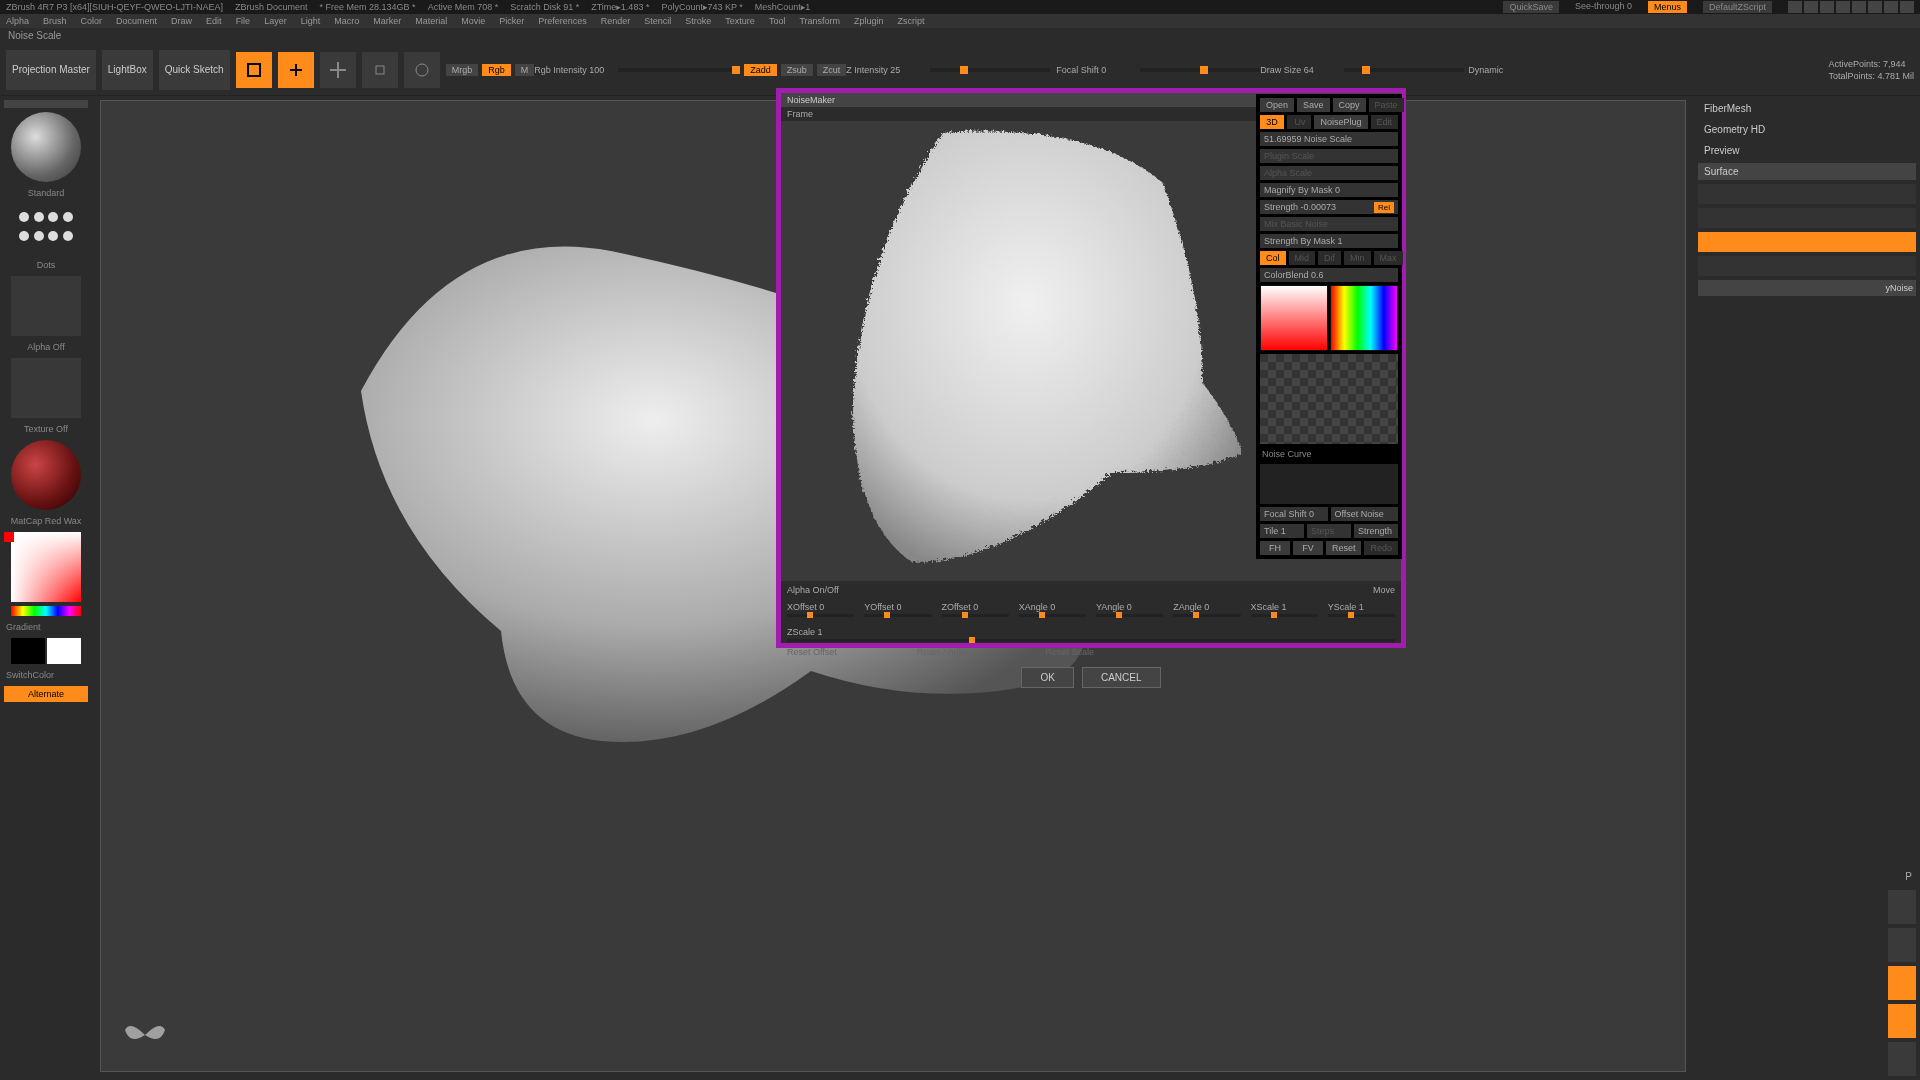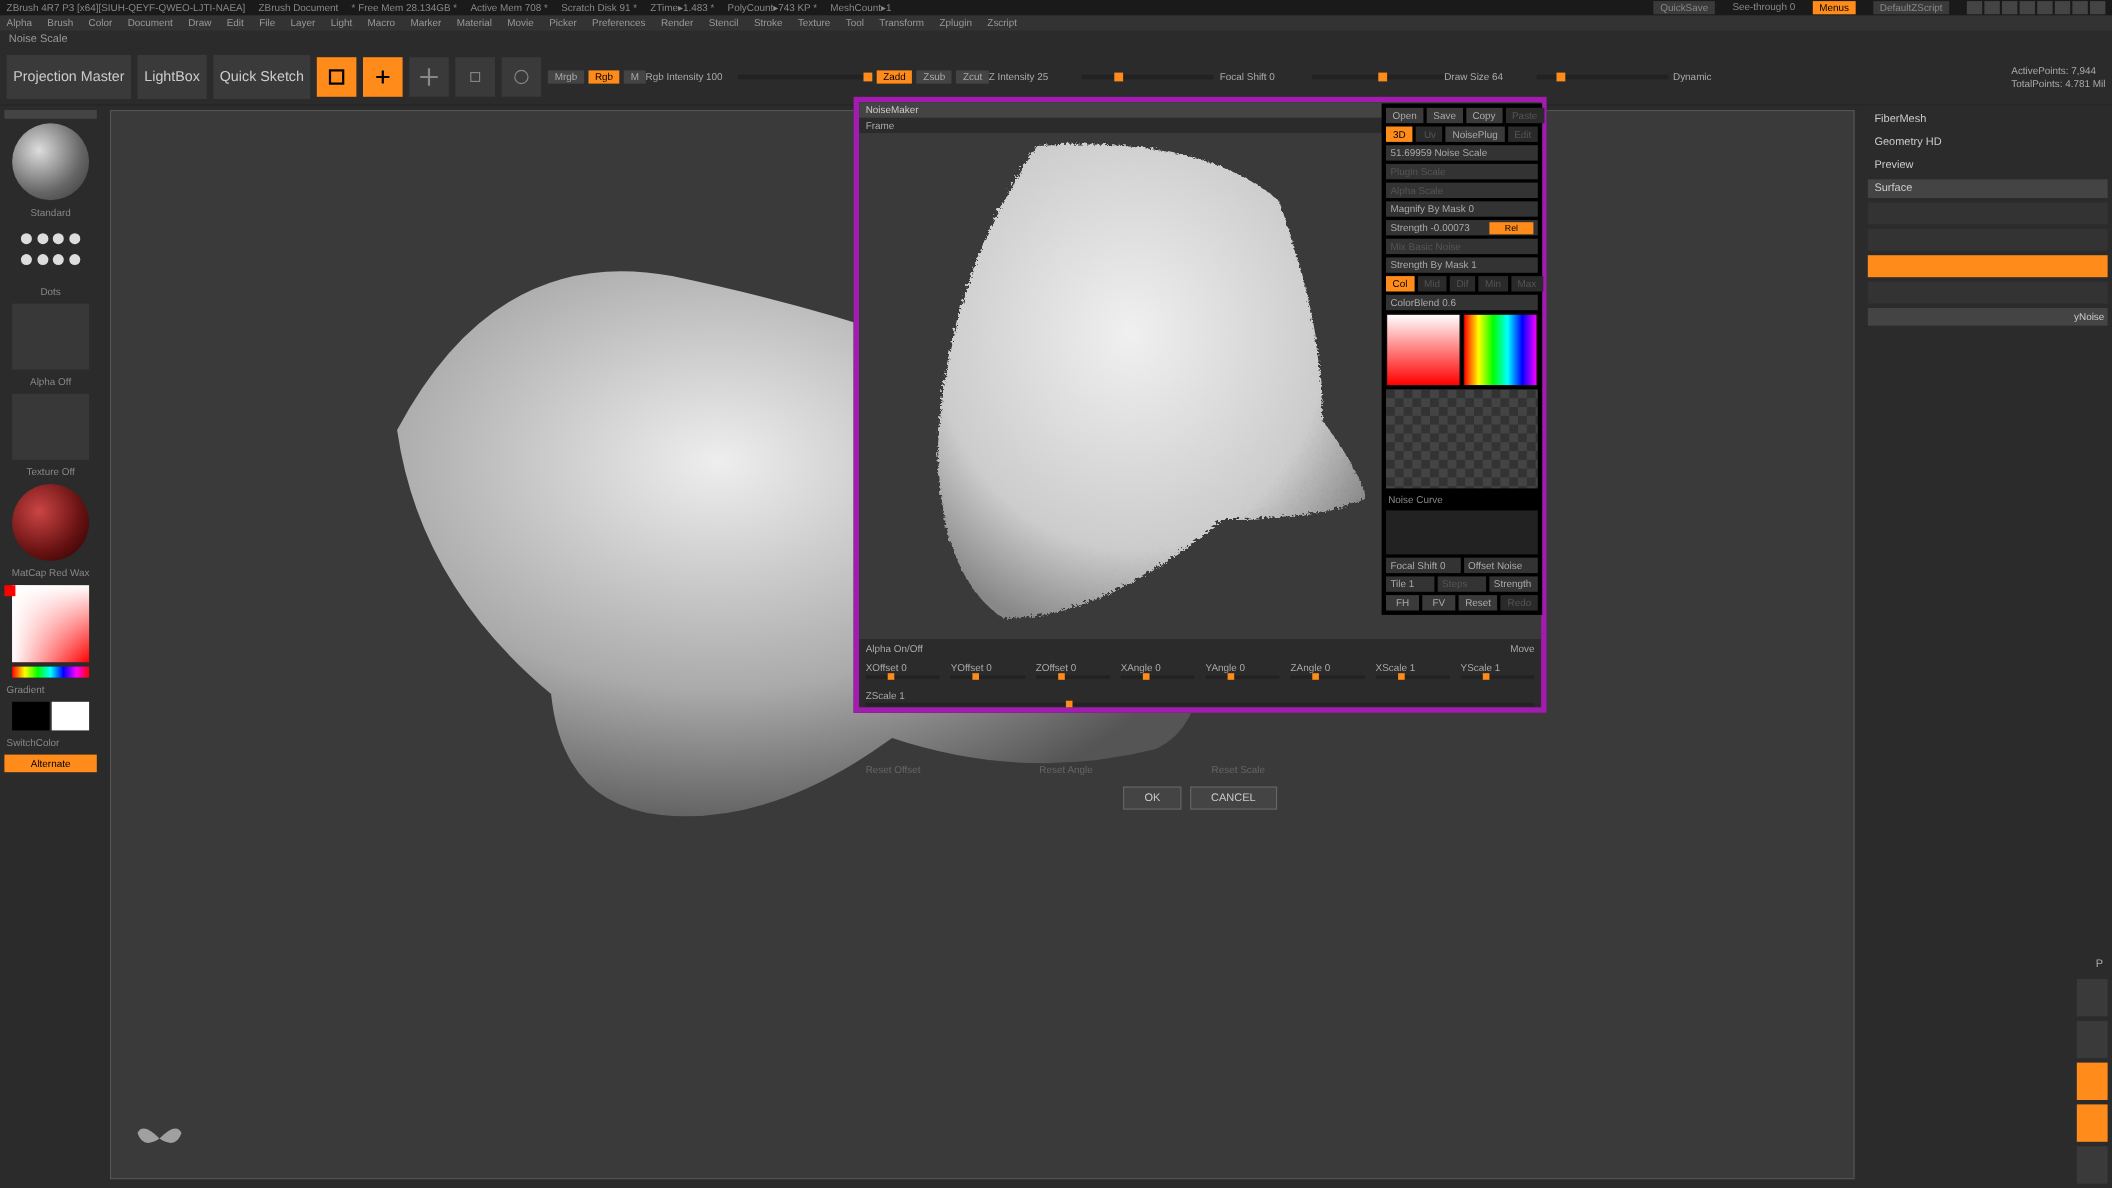--- a/index.html
+++ b/index.html
@@ -11,21 +11,21 @@
 .titlebar .btn { background: #3a3a3a; padding: 1px 6px; }
 .titlebar .orange-btn { background: #ff8c1a; color: #000; padding: 1px 6px; }
 .titlebar .icon-group { display: flex; gap: 2px; }
 .titlebar .icon-group .ic { width: 14px; height: 12px; background: #444; }
 
 .menubar { height: 14px; background: #333; display: flex; align-items: center; padding: 0 6px; gap: 14px; font-size: 9px; color: #999; }
 
 .hint-bar { height: 16px; background: #2b2b2b; padding: 2px 8px; font-size: 10px; color: #999; }
 
 .toolbar { height: 52px; background: #2b2b2b; display: flex; align-items: center; padding: 2px 6px; gap: 6px; border-bottom: 1px solid #222; }
-.tool-btn { display: flex; flex-direction: column; align-items: center; justify-content: center; padding: 4px 6px; background: #3a3a3a; font-size: 13px; color: #ccc; min-width: 50px; height: 40px; }
+.tool-btn { display: flex; flex-direction: column; align-items: center; justify-content: center; padding: 4px 6px; background: #3a3a3a; font-size: 10px; color: #ccc; min-width: 50px; height: 40px; }
 .tool-icon { width: 36px; height: 36px; background: #3a3a3a; display: flex; align-items: center; justify-content: center; }
 .tool-icon.active { background: #ff8c1a; }
 .tool-sliders { display: flex; flex-direction: row; gap: 0; font-size: 9px; }
 .slider-row { display: flex; align-items: center; gap: 4px; }
 .slider-label { min-width: 80px; }
 .slider-track { width: 120px; height: 4px; background: #222; position: relative; }
 .slider-thumb { position: absolute; width: 8px; height: 8px; background: #ff8c1a; top: -2px; }
 .tag { background: #ff8c1a; color: #000; padding: 1px 6px; font-size: 9px; }
 .tag.gray { background: #444; color: #aaa; }
 .stats { margin-left: auto; font-size: 9px; color: #aaa; display: flex; flex-direction: column; gap: 2px; }
@@ -62,38 +62,38 @@
 .noisemaker { position: absolute; left: 776px; top: 88px; width: 630px; height: 560px; background: #2b2b2b; border: 5px solid #a21caf; z-index: 10; }
 .nm-title { background: #444; padding: 2px 6px; font-size: 9px; color: #ccc; }
 .nm-sub { display: flex; justify-content: space-between; padding: 2px 6px; font-size: 9px; color: #aaa; }
 .nm-preview { height: 460px; background: #3a3a3a; position: relative; overflow: hidden; }
 .nm-preview .noisy-shape { position: absolute; left: 20px; top: 0; width: 440px; height: 460px; }
 .nm-bottom { padding: 4px 6px; font-size: 9px; }
 .nm-offsets { display: flex; gap: 10px; padding: 3px 6px; font-size: 9px; flex-wrap: wrap; }
 .nm-offsets .off { flex: 1; min-width: 60px; }
 .nm-offsets .off .tr { height: 3px; background: #222; position: relative; margin-top: 2px; }
 .nm-offsets .off .tr::after { content:''; position:absolute; width:6px; height:6px; background:#ff8c1a; top:-2px; left:30%; }
-.nm-reset-row { display: flex; gap: 108px; padding: 2px 6px; font-size: 9px; color: #666; margin-top: 48px; }
+.nm-reset-row { display: flex; gap: 80px; padding: 2px 6px; font-size: 9px; color: #666; }
 .nm-dlg-btns { display: flex; gap: 8px; justify-content: center; padding: 8px; }
 .nm-dlg-btns button { background: #444; border: 1px solid #666; color: #ccc; padding: 4px 18px; font-size: 10px; }
 
 .nm-side { position: absolute; left: 1256px; top: 94px; width: 146px; background: #000000; z-index: 11; padding: 4px; display: flex; flex-direction: column; gap: 3px; font-size: 9px; }
 .nm-side .row { display: flex; gap: 3px; }
 .nm-side .btn { background: #3a3a3a; padding: 2px 6px; flex: 1; text-align: center; }
 .nm-side .btn.active { background: #ff8c1a; color: #000; }
 .nm-side .btn.dim { background: #2a2a2a; color: #555; text-align: right; }
 .nm-side .sld { background: #333; padding: 2px 4px; position: relative; }
 .nm-side .sld.dim { color: #555; }
 .nm-side .sld .th { position: absolute; right: 4px; top: 2px; font-size: 8px; }
 .nm-side .color-pick { display: flex; gap: 2px; }
 .nm-side .color-pick .cp { flex: 1; height: 66px; background: linear-gradient(to bottom, white, red); position: relative; border: 1px solid #111; }
 .nm-side .color-pick .cp2 { flex: 1; height: 66px; background: linear-gradient(to right, red, yellow, lime, cyan, blue, magenta); position: relative; border: 1px solid #111; }
 .nm-side .checker { height: 90px; background: repeating-conic-gradient(#444 0% 25%, #333 0% 50%) 0 0/16px 16px; }
 .nm-side .curve-lbl { color: #888; padding: 2px; }
-.nm-side .rel { background: #ff8c1a; color: #000; padding: 1px 14px; font-size: 8px; }
+.nm-side .rel { background: #ff8c1a; color: #000; padding: 1px 4px; font-size: 8px; }
 
 .logo { position: absolute; left: 28px; bottom: 20px; width: 50px; height: 50px; opacity: 0.7; }
 .logo svg { width: 100%; height: 100%; }
 </style>
 </head>
 <body>
 
 <div class="titlebar">
   <span>ZBrush 4R7 P3 [x64][SIUH-QEYF-QWEO-LJTI-NAEA]</span>
   <span>ZBrush Document</span>

